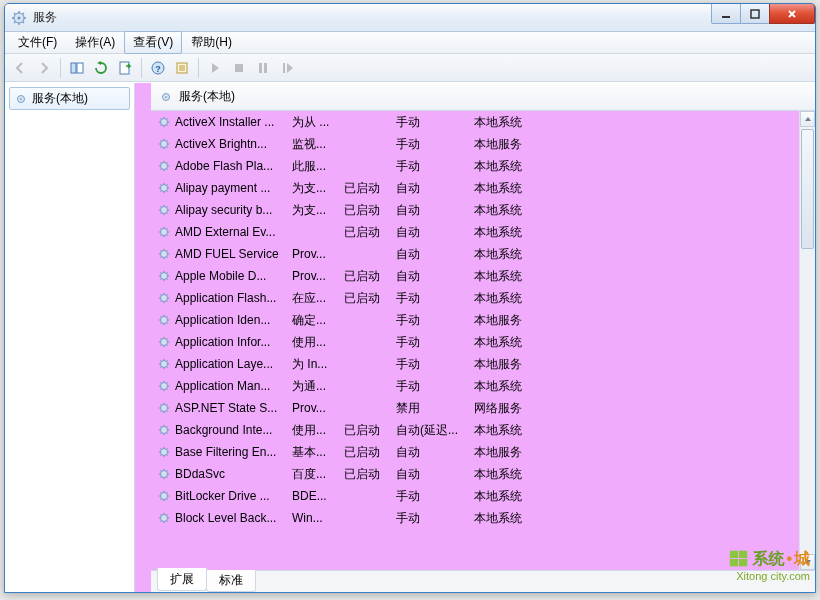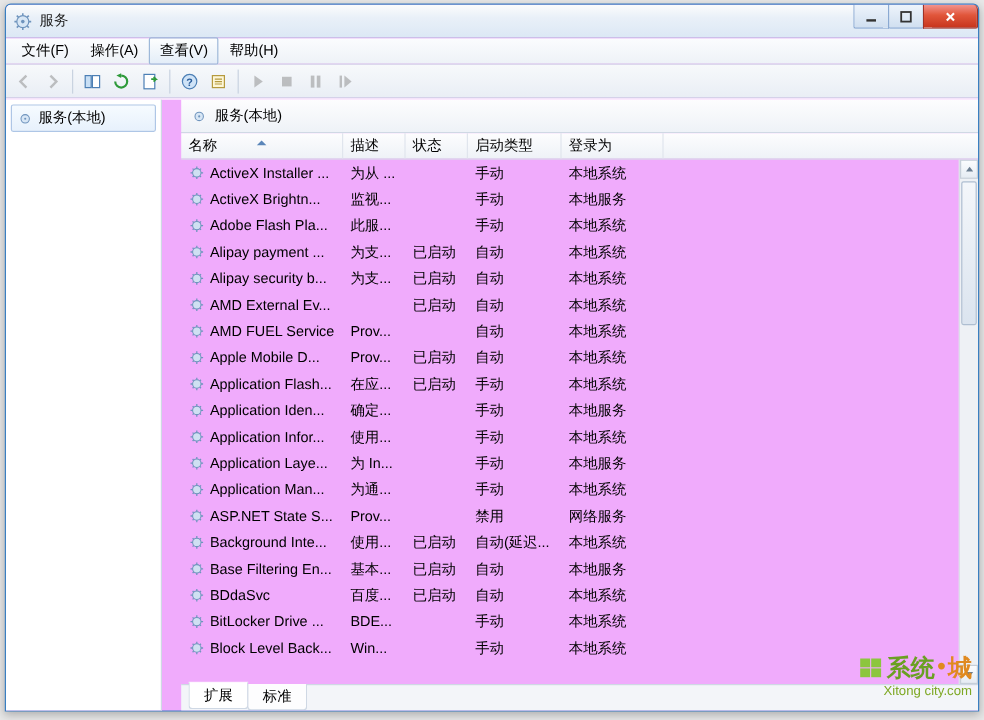--- a/index.html
+++ b/index.html
@@ -52,21 +52,21 @@
 .tabs { height:22px; display:flex; align-items:flex-end; padding:0 6px; border-top:1px solid #cfd8e4; background:#f3f5f9; font-size:12px;}
 .tab { padding:2px 12px; border:1px solid #cfd8e4; border-top:none; background:#fdfdfe; margin-right:-1px; border-radius:0 0 3px 3px;}
 .tab.active{background:#fff; font-weight:normal; border-top:1px solid #fff; position:relative; top:-1px;}
 
 .scrollbar-track{position:absolute; right:0; top:0; bottom:0; width:16px; background:#eef1f5; border-left:1px solid #dbe0e8; display:flex; flex-direction:column;}
 .sb-btn{height:16px; background:linear-gradient(#fafcfe,#e6ecf3); border:1px solid #c6cfd9; margin:0; display:flex;align-items:center;justify-content:center;}
 .sb-track{flex:1; position:relative;}
 .sb-thumb{position:absolute; left:1px; right:1px; top:2px; height:120px; background:linear-gradient(#f3f6fa,#dbe4ef); border:1px solid #aebed1; border-radius:2px;}
 
 .watermark{position:absolute; right:10px; bottom:18px; pointer-events:none; font-size:11px; color:#7ea824; display:flex; flex-direction:column; align-items:flex-end;}
-.watermark .big{font-size:20px; font-weight:bold; display:flex; align-items:center; gap:2px;}
+.watermark .big{font-size:16px; font-weight:bold; display:flex; align-items:center; gap:2px;}
 .watermark .big .win{width:22px;height:22px;}
 
 
 .gear circle{fill:#cfe0f2; stroke:#6f94bd; stroke-width:1;}
 .gear path{stroke:#6f94bd; stroke-width:1.2; fill:none;}
 </style>
 </head>
 <body>
 
 <div class="window">
@@ -199,27 +199,20 @@
         <svg class="ticon" viewBox="0 0 16 16">
             <circle cx="8" cy="8" r="4" fill="#d7e6f5" stroke="#6f94bd"></circle>
             <circle cx="8" cy="8" r="1" fill="#6f94bd"></circle>
           </svg>
         <span>服务(本地)</span>
       </div>
 
       <div class="content">
 
         <div class="tablewrap">
-          <div class="thead">
-            <div class="th c0 sort">名称</div>
-            <div class="th c1">描述</div>
-            <div class="th c2">状态</div>
-            <div class="th c3">启动类型</div>
-            <div class="th c4">登录为</div>
-          </div>
           <div class="tbodywrap">
             <div class="tbody" id="tbody">
                 <div class="row">
                   <div class="cell c0">
                     <svg class="gear" viewBox="0 0 16 16">
                       <circle cx="8" cy="8" r="4"></circle>
                       <path d="M8 2 L8 4 M8 12 L8 14 M2 8 L4 8 M12 8 L14 8 M4 4 L5 5 M11 11 L12 12 M4 12 L5 11 M11 5 L12 4"></path>
                     </svg>
                     <span>ActiveX Installer ...</span>
                   </div>

